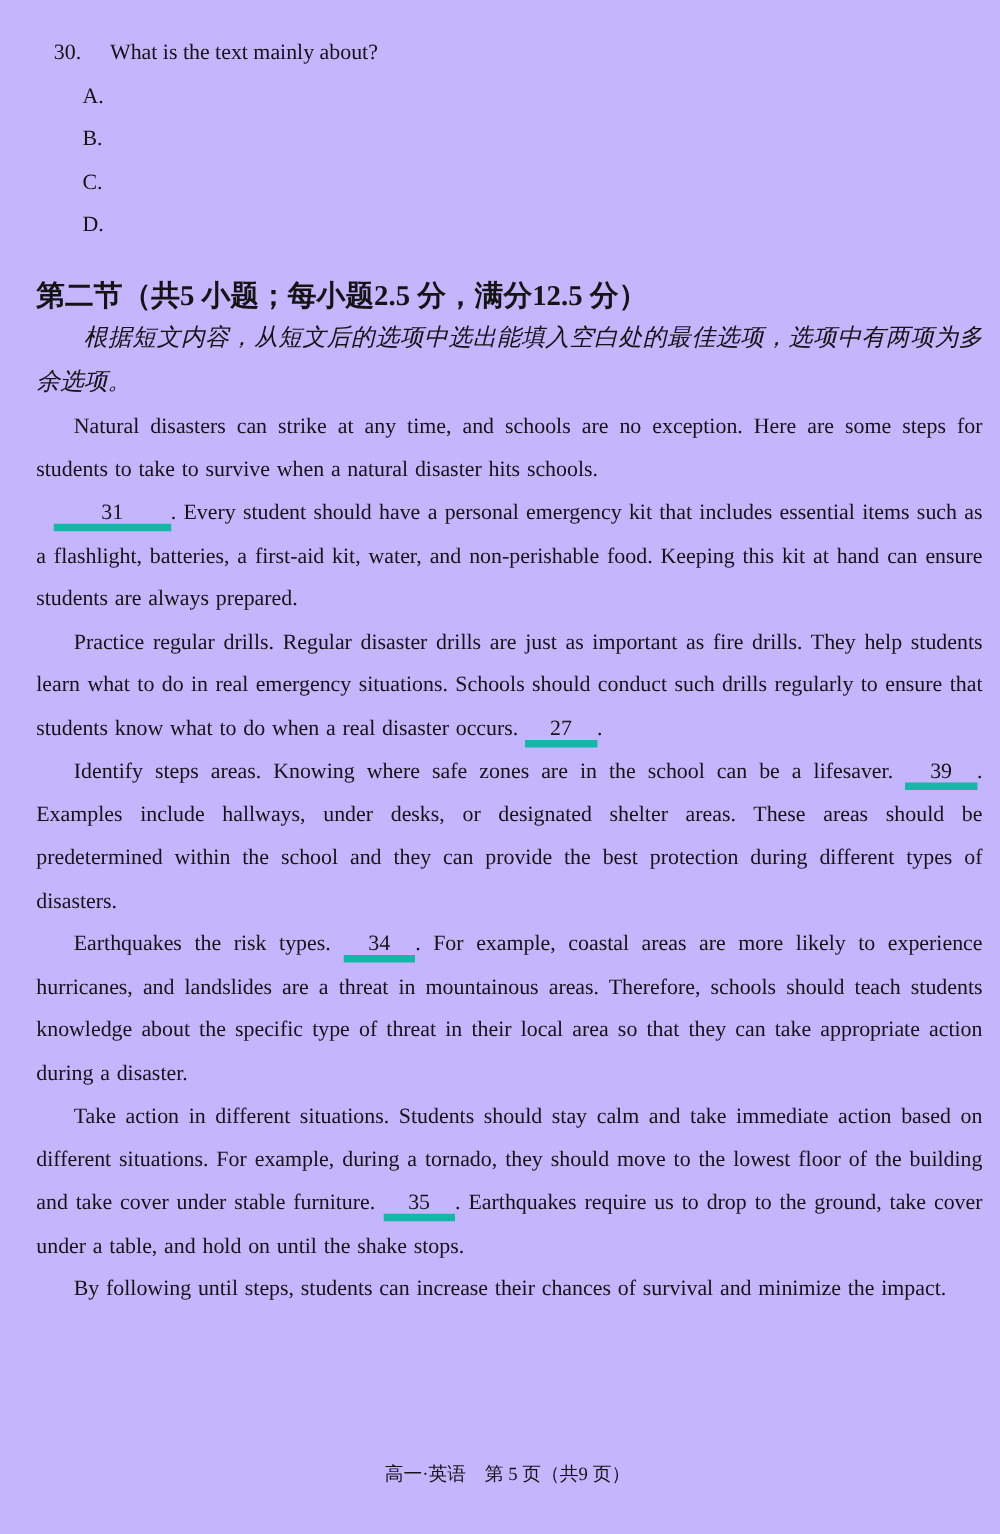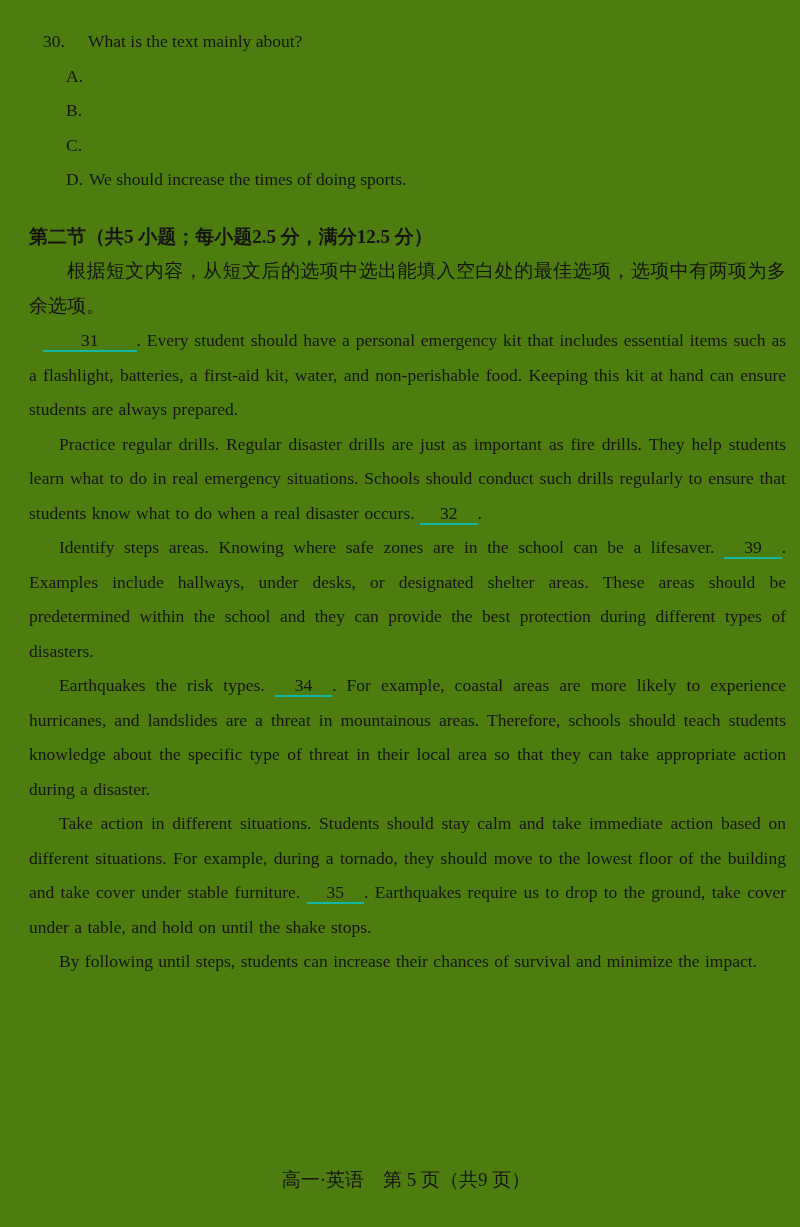--- a/index.html
+++ b/index.html
@@ -2,66 +2,67 @@
 <html><head>
 <meta charset="utf-8">
 <style>
   html, body { margin: 0; padding: 0; background: #ffffff; }
   .page {
     position: relative;
     width: 800px;
     height: 1227px;
     box-sizing: border-box;
     margin: 0 auto;
-    background: #4d7c0f;
+    background: #c4b5fd;
     overflow: hidden;
     padding: 24px 14px 0 29px;
     font-family: "Liberation Serif", "DejaVu Serif", serif;
     font-size: 17.5px;
     line-height: 34.5px;
     color: #141414;
   }
   
   .q-row { display: flex; margin-left: 14px; }
   .q-num { flex: none; width: 45px; }
   .option-row { display: flex; margin-left: 37px; }
   .opt-label { flex: none; width: 23px; }
   
   .section-heading {
     margin: 23px 0 0 0;
-    font-size: 19px;
+    font-size: 23px;
     font-weight: bold;
     line-height: 34.5px;
   }
   .cn-instructions {
     margin: 0;
     font-size: 19px;
     text-indent: 38px;
     text-align: justify;
+    font-style: italic;
   }
   
   .para {
     margin: 0;
     text-align: justify;
     text-indent: 30px;
     word-spacing: 0.06em;
   }
   .para.blank-first { text-indent: 14px; }
   .blank {
-    border-bottom: 2px solid #14b8a6;
+    border-bottom: 6px solid #14b8a6;
     padding: 0 20px;
     white-space: nowrap;
   }
   .blank.wide { padding: 0 38px; }
   .page-footer {
     position: absolute;
     left: 12px; right: 0;
     bottom: 30px;
     text-align: center;
-    font-size: 19px;
+    font-size: 15px;
   }
 </style>
 </head>
 <body>
 
 <div class="page">
 
   <section>
     <div class="q-row">
       <span class="q-num">30.</span>
@@ -71,31 +72,31 @@
       <span class="opt-label">A.</span>
     </div>
     <div class="option-row">
       <span class="opt-label">B.</span>
     </div>
     <div class="option-row">
       <span class="opt-label">C.</span>
     </div>
     <div class="option-row">
       <span class="opt-label">D.</span>
-      <span class="opt-text">We should increase the times of doing sports.</span>
     </div>
   </section>
 
   <h2 class="section-heading">第二节（共5 小题；每小题2.5 分，满分12.5 分）</h2>
   <p class="cn-instructions">根据短文内容，从短文后的选项中选出能填入空白处的最佳选项，选项中有两项为多余选项。</p>
 
+  <p class="para">Natural disasters can strike at any time, and schools are no exception. Here are some steps for students to take to survive when a natural disaster hits schools.</p>
 
   <p class="para blank-first"><span class="blank wide">31</span><span>. Every student should have a personal emergency kit that includes essential items such as a flashlight, batteries, a first-aid kit, water, and non-perishable food. Keeping this kit at hand can ensure students are always prepared.</span></p>
 
-  <p class="para"><span>Practice regular drills. Regular disaster drills are just as important as fire drills. They help students learn what to do in real emergency situations. Schools should conduct such drills regularly to ensure that students know what to do when a real disaster occurs. </span><span class="blank">32</span><span>.</span></p>
+  <p class="para"><span>Practice regular drills. Regular disaster drills are just as important as fire drills. They help students learn what to do in real emergency situations. Schools should conduct such drills regularly to ensure that students know what to do when a real disaster occurs. </span><span class="blank">27</span><span>.</span></p>
 
   <p class="para"><span>Identify steps areas. Knowing where safe zones are in the school can be a lifesaver. </span><span class="blank">39</span><span>. Examples include hallways, under desks, or designated shelter areas. These areas should be predetermined within the school and they can provide the best protection during different types of disasters.</span></p>
 
   <p class="para"><span>Earthquakes the risk types. </span><span class="blank">34</span><span>. For example, coastal areas are more likely to experience hurricanes, and landslides are a threat in mountainous areas. Therefore, schools should teach students knowledge about the specific type of threat in their local area so that they can take appropriate action during a disaster.</span></p>
 
   <p class="para"><span>Take action in different situations. Students should stay calm and take immediate action based on different situations. For example, during a tornado, they should move to the lowest floor of the building and take cover under stable furniture. </span><span class="blank">35</span><span>. Earthquakes require us to drop to the ground, take cover under a table, and hold on until the shake stops.</span></p>
 
   <p class="para">By following until steps, students can increase their chances of survival and minimize the impact.</p>
 
   <div class="page-footer">高一·英语　第 5 页（共9 页）</div>

